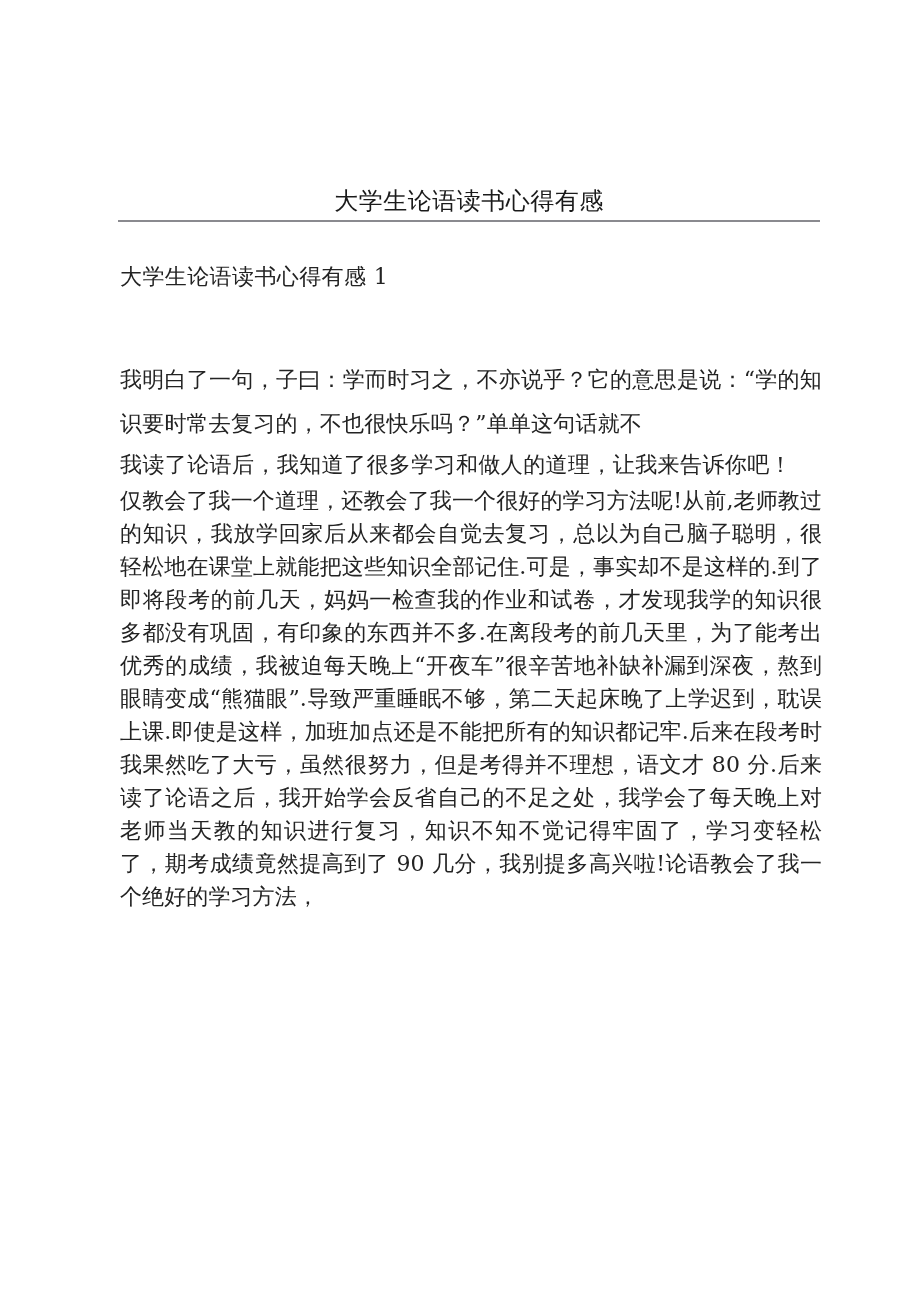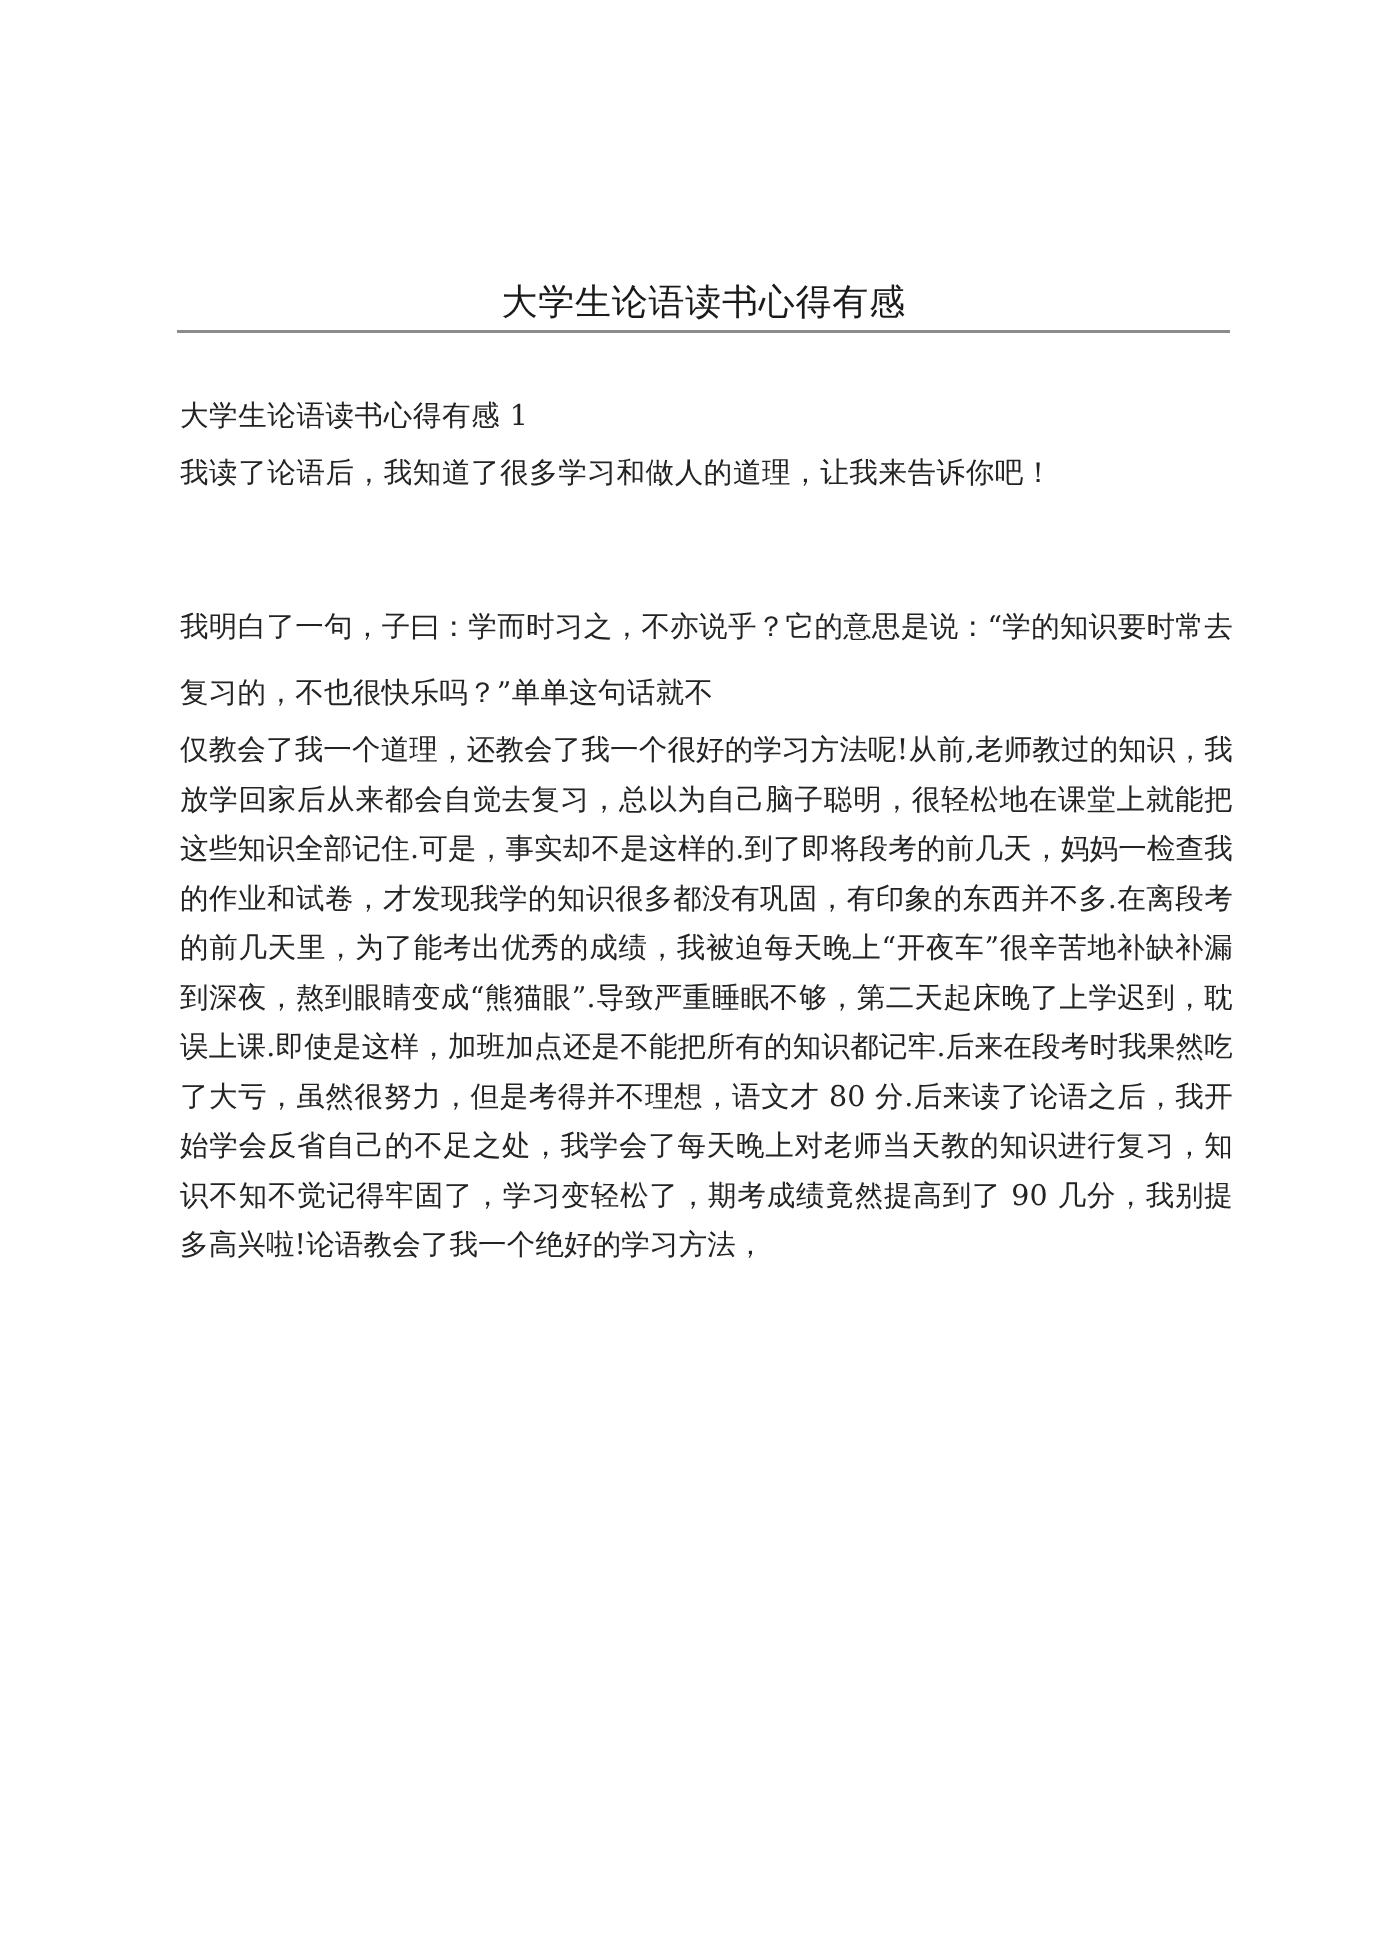--- a/index.html
+++ b/index.html
@@ -48,21 +48,21 @@
   
   .body-block {
     position: absolute;
     left: 120px;
     top: 258px;
     width: 702px;
   }
 
   .para {
     font-family: "DejaVu Serif", "Liberation Serif", serif;
-    font-size: 19px;
+    font-size: 22px;
     line-height: 38px;
     color: #232323;
     text-align: justify;
     text-justify: inter-character;
     letter-spacing: 0.4px;
     margin: 0;
   }
 
   .para.subtitle {
     line-height: 38px;
@@ -98,21 +98,21 @@
 
   <div class="title-block">
     <div class="doc-title">大学生论语读书心得有感</div>
     <div class="title-rule"></div>
   </div>
 
   <div class="body-block">
 
     <p class="para subtitle">大学生论语读书心得有感 1</p>
 
+    <p class="para quote">我明白了一句，子曰：学而时习之，不亦说乎？它的意思是说：“学的知识要时常去复习的，不也很快乐吗？”单单这句话就不</p>
+
     <p class="para lead">我读了论语后，我知道了很多学习和做人的道理，让我来告诉你吧！</p>
-
-    <p class="para quote">我明白了一句，子曰：学而时习之，不亦说乎？它的意思是说：“学的知识要时常去复习的，不也很快乐吗？”单单这句话就不</p>
 
     <p class="para main">仅教会了我一个道理，还教会了我一个很好的学习方法呢!从前,老师教过的知识，我放学回家后从来都会自觉去复习，总以为自己脑子聪明，很轻松地在课堂上就能把这些知识全部记住.可是，事实却不是这样的.到了即将段考的前几天，妈妈一检查我的作业和试卷，才发现我学的知识很多都没有巩固，有印象的东西并不多.在离段考的前几天里，为了能考出优秀的成绩，我被迫每天晚上“开夜车”很辛苦地补缺补漏到深夜，熬到眼睛变成“熊猫眼”.导致严重睡眠不够，第二天起床晚了上学迟到，耽误上课.即使是这样，加班加点还是不能把所有的知识都记牢.后来在段考时我果然吃了大亏，虽然很努力，但是考得并不理想，语文才 80 分.后来读了论语之后，我开始学会反省自己的不足之处，我学会了每天晚上对老师当天教的知识进行复习，知识不知不觉记得牢固了，学习变轻松了，期考成绩竟然提高到了 90 几分，我别提多高兴啦!论语教会了我一个绝好的学习方法，</p>
 
   </div>
 
 </div>
 
 </body></html>

